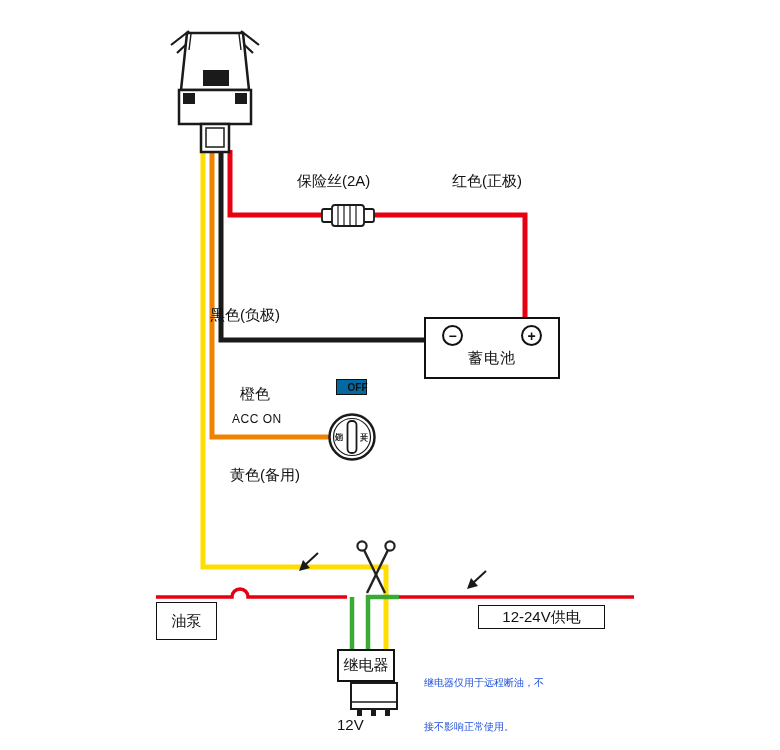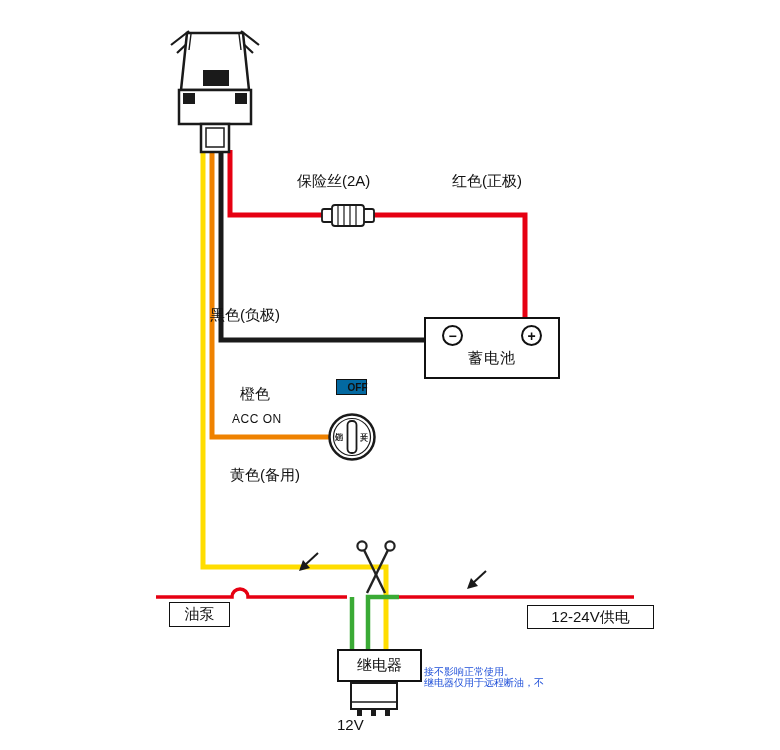--- a/index.html
+++ b/index.html
@@ -120,22 +120,22 @@
   <div class="vtext" style="left:360px;top:426px">开关</div>
 
   <div class="battery">
     <div class="battery-terms">
       <span class="term">−</span>
       <span class="term">+</span>
     </div>
     <div class="battery-name">蓄电池</div>
   </div>
 
-  <div class="boxed" style="left:169px;top:602px;width:61px;height:25px">油泵</div>
-  <div class="boxed" style="left:527px;top:605px;width:127px;height:24px">12-24V供电</div>
+  <div class="boxed" style="left:156px;top:602px;width:61px;height:38px">油泵</div>
+  <div class="boxed" style="left:478px;top:605px;width:127px;height:24px">12-24V供电</div>
 
-  <div class="boxed" style="left:337px;top:649px;width:85px;height:33px;border-width:2px">继电器</div>
+  <div class="boxed" style="left:337px;top:649px;width:58px;height:33px;border-width:2px">继电器</div>
   <div class="relay-v">12V</div>
 
   <div class="note" style="left:424px;top:676px">继电器仅用于远程断油，不</div>
-  <div class="note" style="left:424px;top:665px">接不影响正常使用。</div>
+  <div class="note" style="left:424px;top:720px">接不影响正常使用。</div>
 
 </div>
 
 </body></html>

